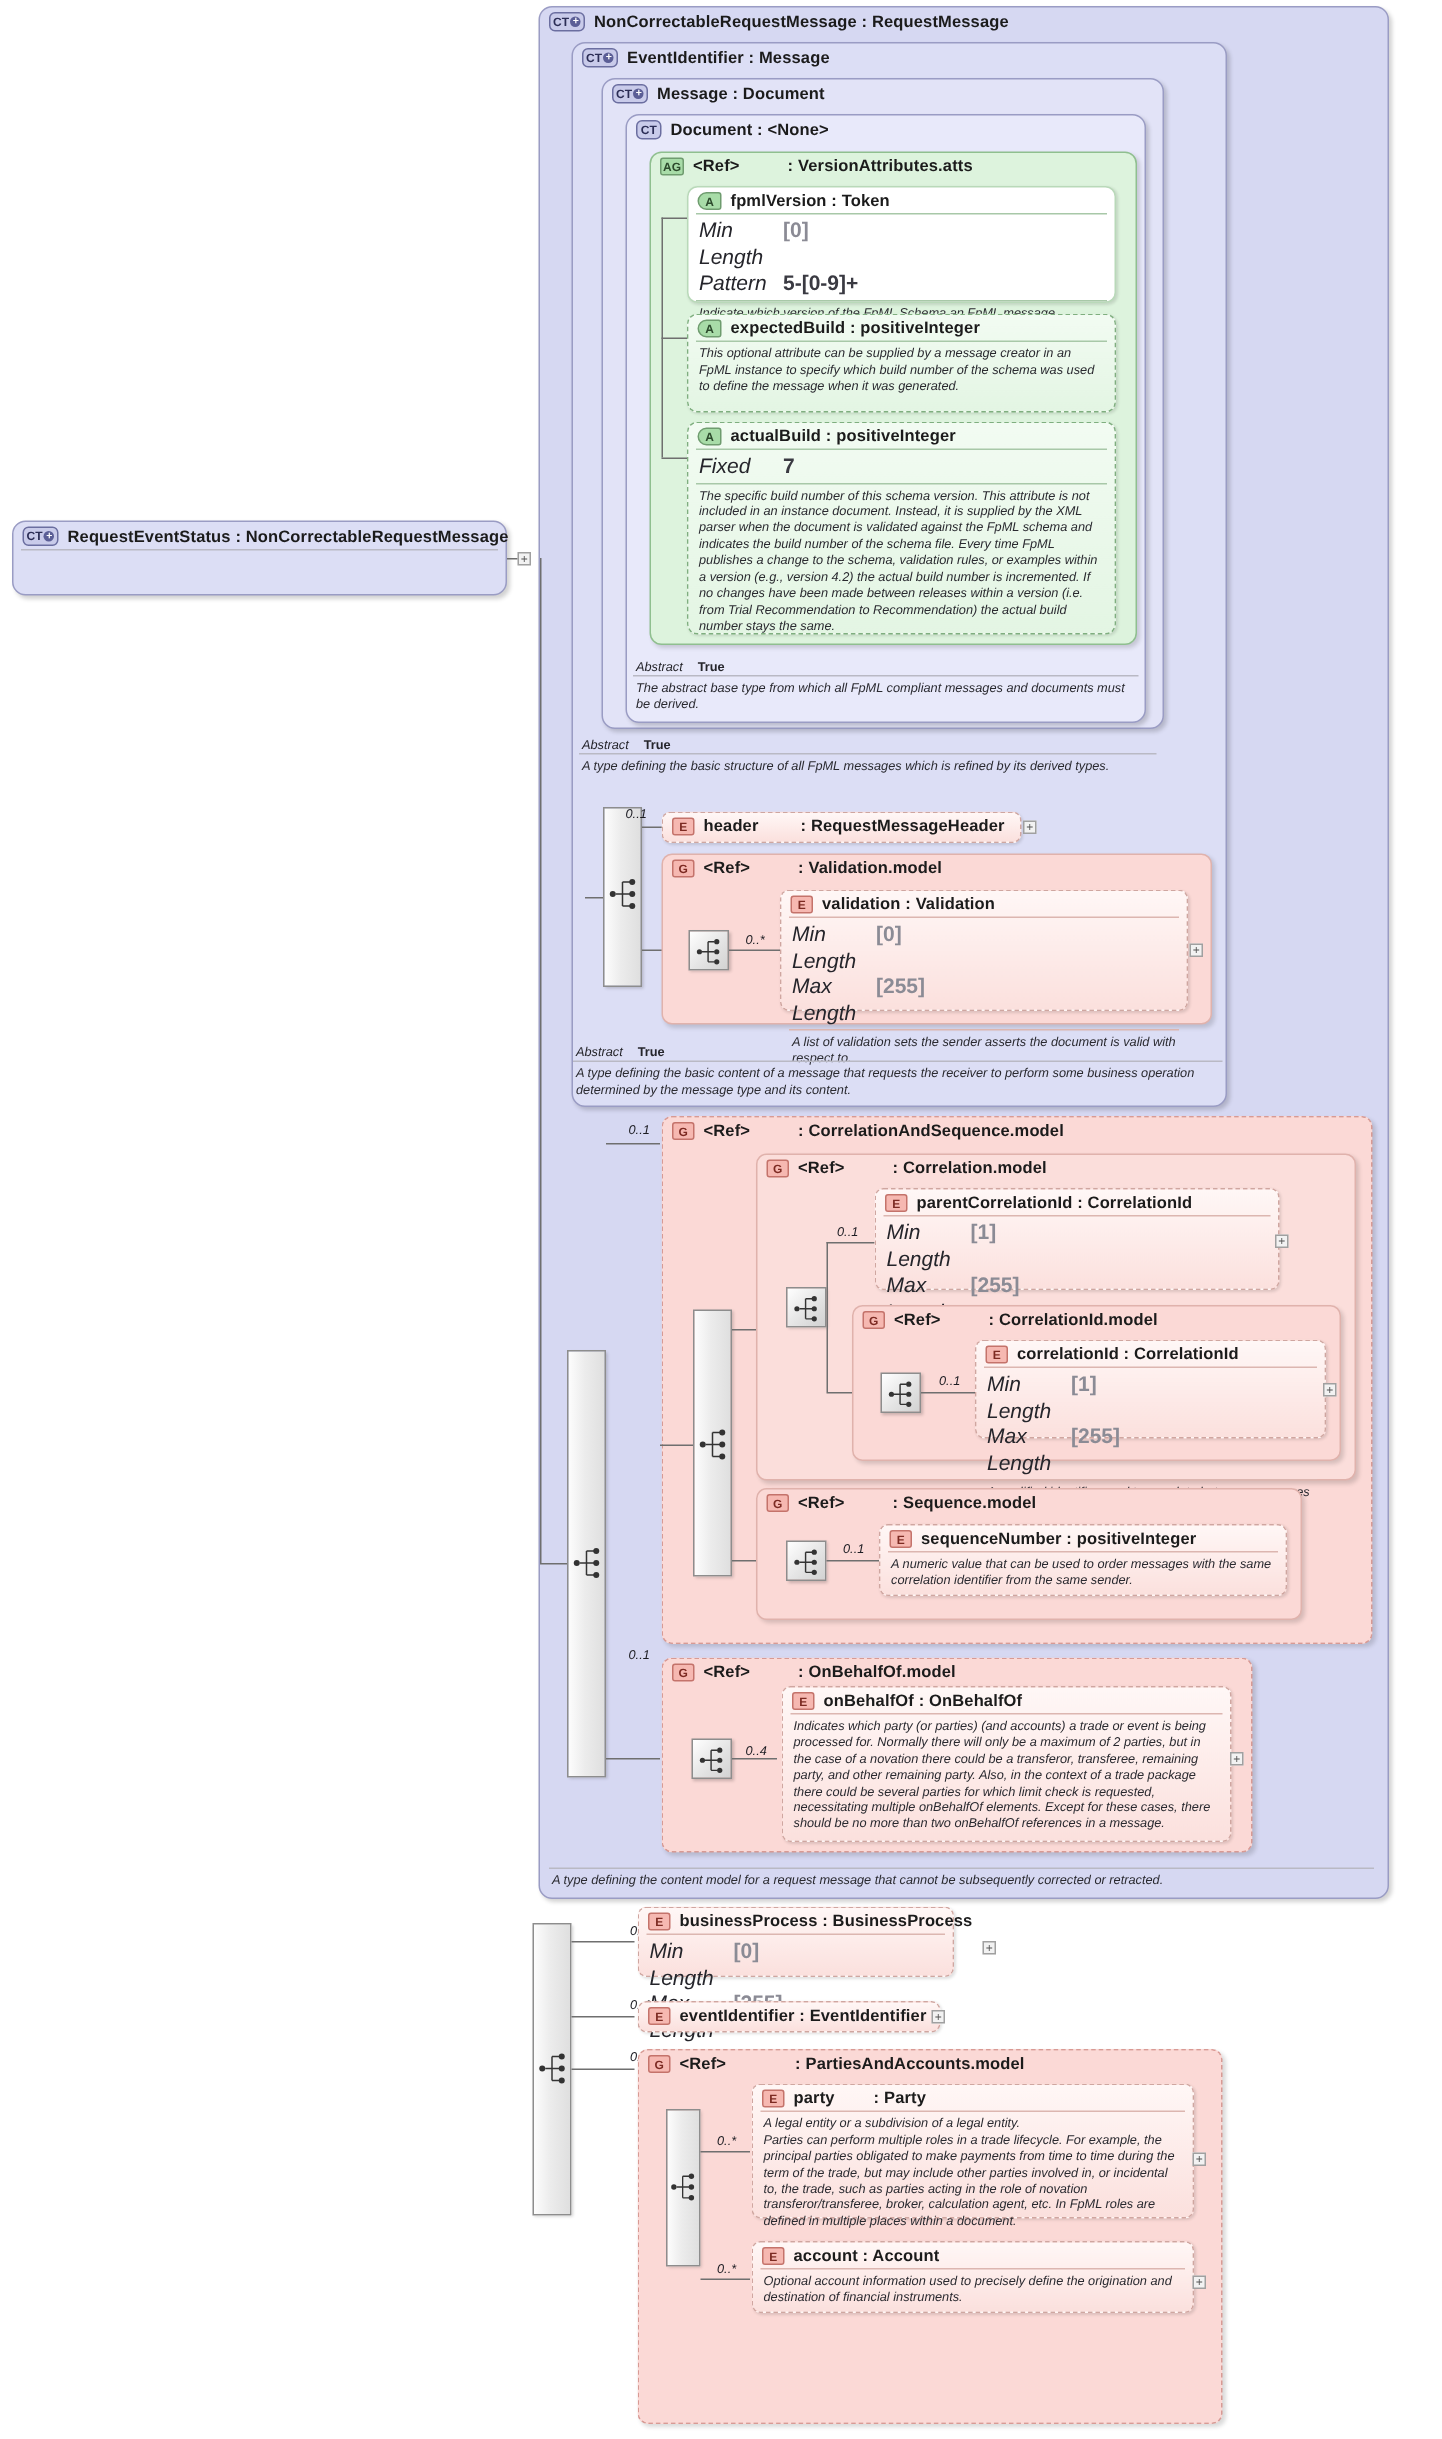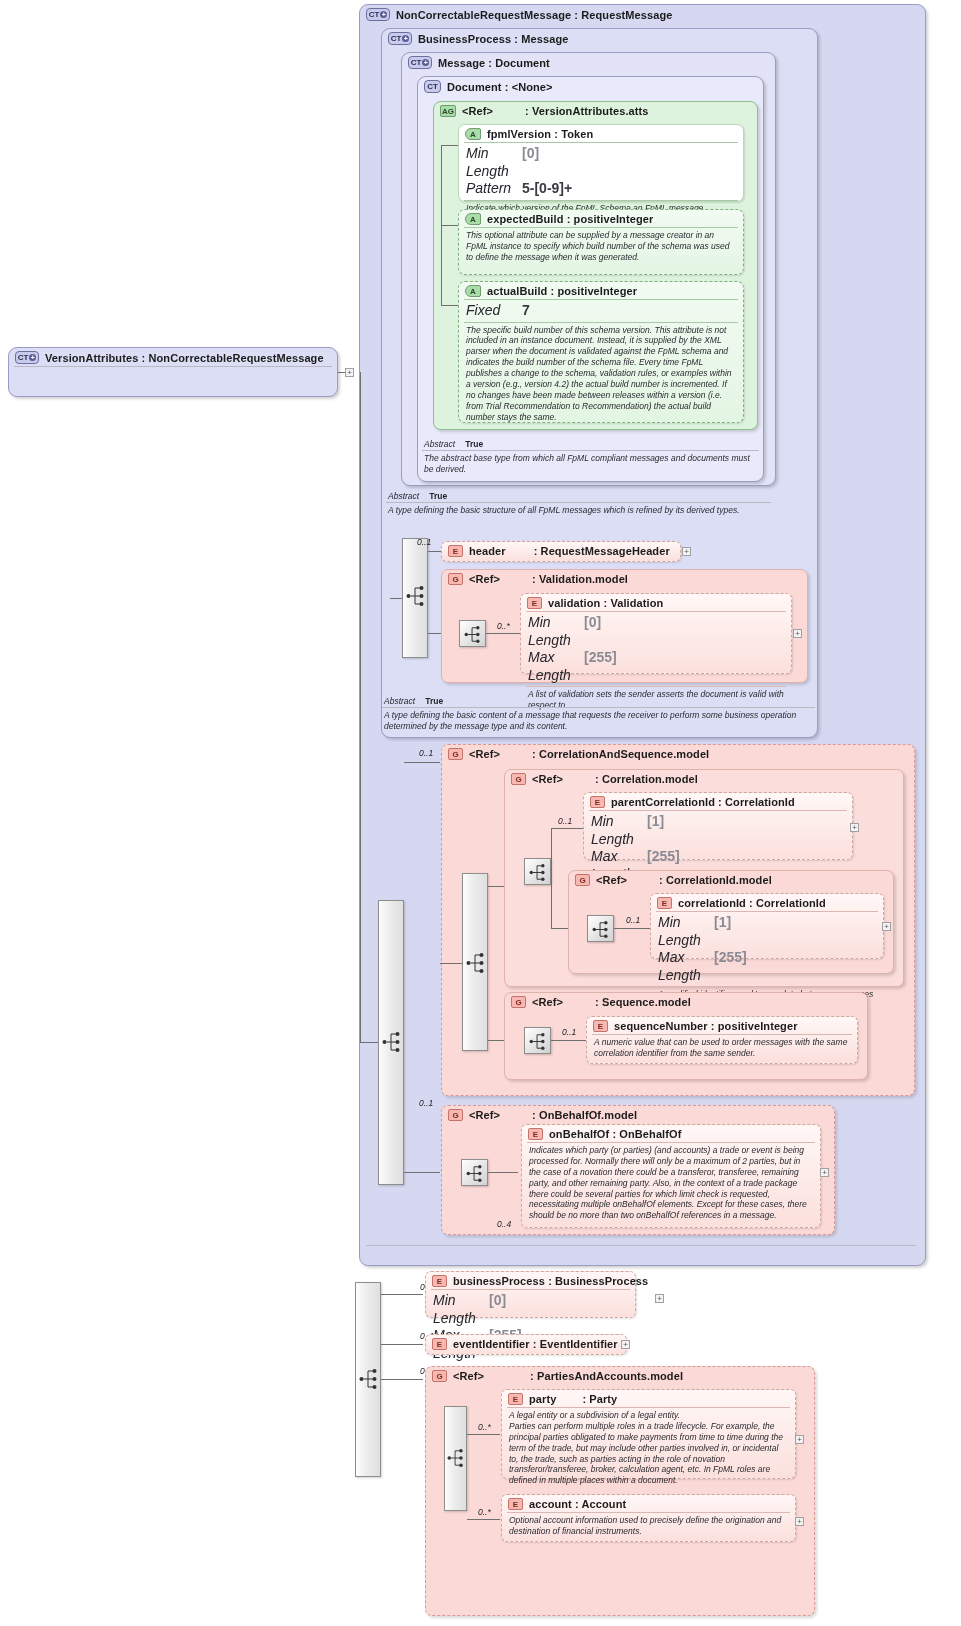--- a/index.html
+++ b/index.html
@@ -221,21 +221,21 @@
 <body>
 
 <div id="canvas">
 
   <div class="box root-box" style="left:8px; top:347px; width:330px; height:50px;">
     <div class="hdr">
       <span class="tag tag-ct">
         <span>CT</span>
           <span class="tag-plus">+</span>
       </span>
-      <span class="title">VersionAttributes : NonCorrectableRequestMessage</span>
+      <span class="title">RequestEventStatus : NonCorrectableRequestMessage</span>
     </div>
     <div class="rule"></div>
   </div>
 
   <div class="ln lnh" style="left:338px; top:372px; width:14px;"></div>
   <div class="plusbtn" style="left:345px; top:368px;">+</div>
 
   <div class="box ct-box" style="left:359px; top:4px; width:567px; height:1262px;">
     <div class="hdr">
       <span class="tag tag-ct">
@@ -245,21 +245,21 @@
       <span class="title">NonCorrectableRequestMessage : RequestMessage</span>
     </div>
   </div>
 
   <div class="box ct-box lvl2" style="left:381px; top:28px; width:437px; height:710px;">
     <div class="hdr">
       <span class="tag tag-ct">
         <span>CT</span>
           <span class="tag-plus">+</span>
       </span>
-      <span class="title">BusinessProcess : Message</span>
+      <span class="title">EventIdentifier : Message</span>
     </div>
   </div>
 
   <div class="box ct-box lvl3" style="left:401px; top:52px; width:375px; height:434px;">
     <div class="hdr">
       <span class="tag tag-ct">
         <span>CT</span>
           <span class="tag-plus">+</span>
       </span>
       <span class="title">Message : Document</span>
@@ -579,34 +579,35 @@
   <div class="seq" style="left:461px; top:1159px; width:27px; height:27px;">
     <svg width="25" height="25" viewBox="0 0 20 26" style="margin:1px 0 0 1px;">
       <circle cx="2.5" cy="13" r="1.8" fill="#333"></circle>
       <path d="M4.3 13 H8.5 M8.5 6 V20 M8.5 6 H13 M8.5 13 H13 M8.5 20 H13" stroke="#333" stroke-width="1" fill="none"></path>
       <circle cx="14.5" cy="6" r="1.8" fill="#333"></circle>
       <circle cx="14.5" cy="13" r="1.8" fill="#333"></circle>
       <circle cx="14.5" cy="20" r="1.8" fill="#333"></circle>
     </svg>
   </div>
   <div class="ln lnh" style="left:488px; top:1172px; width:30px;"></div>
-  <div class="card" style="left:497px; top:1219px;">0..4</div>
+  <div class="card" style="left:497px; top:1162px;">0..4</div>
 
   <div class="box e-box" style="left:521px; top:1124px; width:300px; height:104px;">
     <div class="hdr">
       <span class="tag tag-e">E</span>
       <span class="title">onBehalfOf : OnBehalfOf</span>
     </div>
     <div class="rule pink"></div>
     <div class="doc">Indicates which party (or parties) (and accounts) a trade or event is being processed for. Normally there will only be a maximum of 2 parties, but in the case of a novation there could be a transferor, transferee, remaining party, and other remaining party. Also, in the context of a trade package there could be several parties for which limit check is requested, necessitating multiple onBehalfOf elements. Except for these cases, there should be no more than two onBehalfOf references in a message.</div>
   </div>
   <div class="plusbtn" style="left:820px; top:1168px;">+</div>
 
   <div class="box" style="left:361px; top:1245px; width:560px; height:20px;">
     <div class="rule"></div>
+    <div class="doc">A type defining the content model for a request message that cannot be subsequently corrected or retracted.</div>
   </div>
 
   <div class="bar" style="left:355px; top:1282px; width:26px; height:195px;"></div>
   <svg class="box" style="left:359px; top:1366px; width:20px; height:26px;" viewBox="0 0 20 26">
     <circle cx="2.5" cy="13" r="2" fill="#333"></circle>
     <path d="M4.5 13 H9 M9 5 V21 M9 5 H14 M9 13 H14 M9 21 H14" stroke="#333" stroke-width="1" fill="none"></path>
     <circle cx="15.5" cy="5" r="2" fill="#333"></circle>
     <circle cx="15.5" cy="13" r="2" fill="#333"></circle>
     <circle cx="15.5" cy="21" r="2" fill="#333"></circle>
   </svg>

